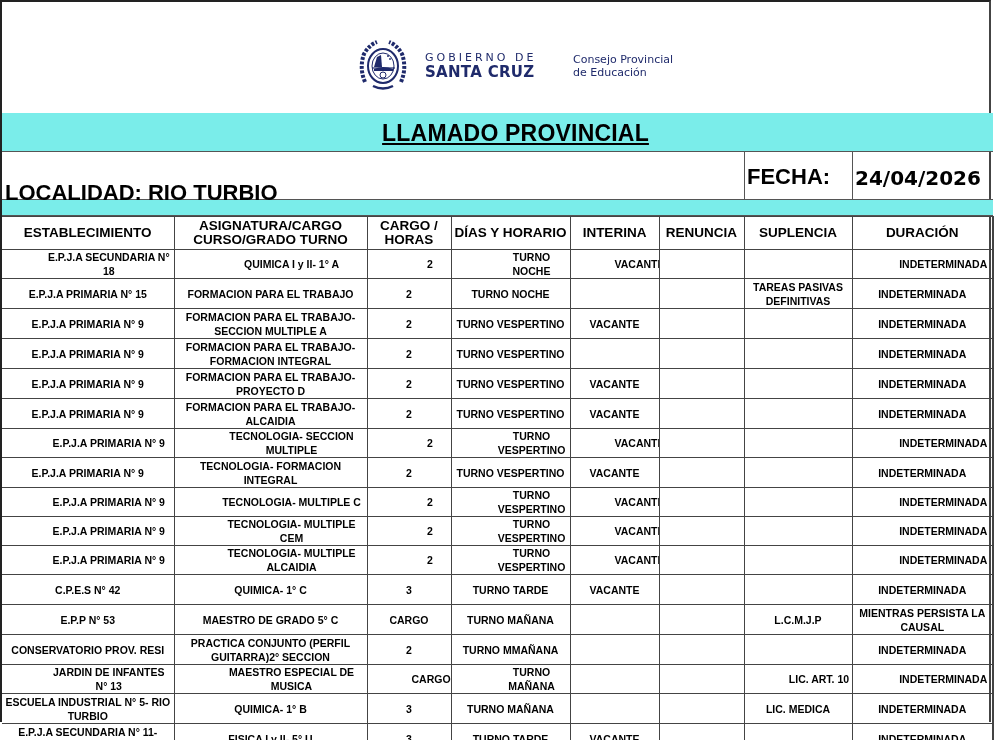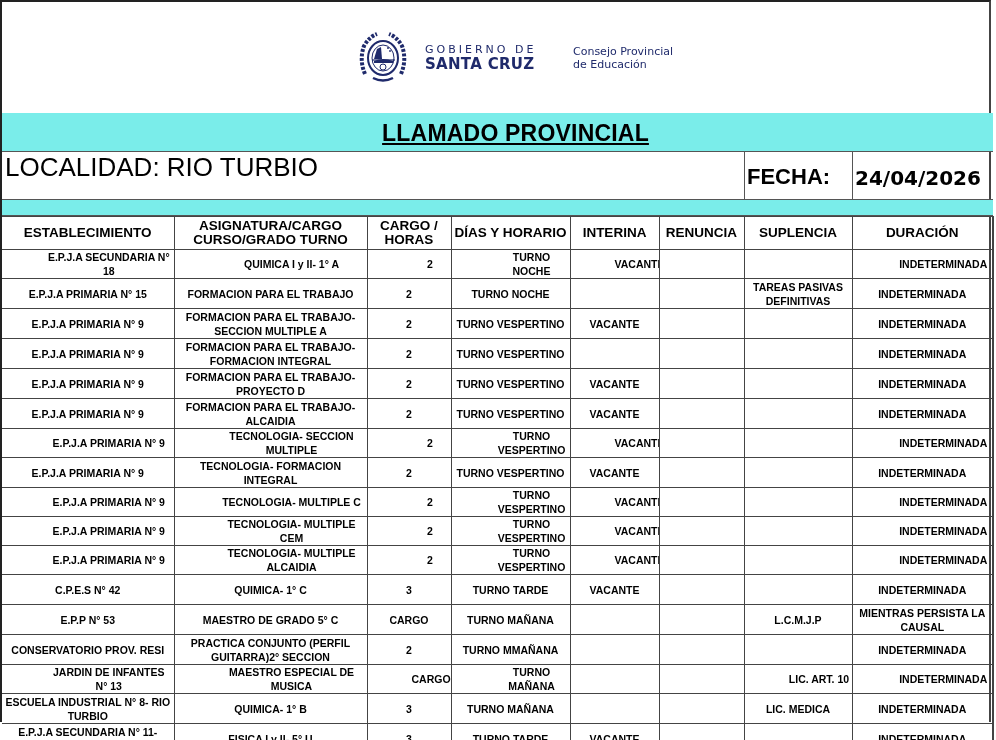--- a/index.html
+++ b/index.html
@@ -1,27 +1,27 @@
 <!DOCTYPE html>
 <html><head>
 <meta charset="utf-8">
 <style>
   html, body { margin:0; padding:0; background:#ffffff; }
   body { width:996px; height:740px; position:relative; overflow:hidden; font-family:"Liberation Sans", sans-serif; color:#000; }
   .sheet { position:absolute; left:0; top:0; width:991px; height:722px; border-left:2px solid #222; border-right:2px solid #444; border-top:2px solid #222; box-sizing:border-box; }
-  .logo-area { position:absolute; left:0; top:4px; width:991px; height:110px; border-bottom:2px solid #555; box-sizing:border-box; }
+  .logo-area { position:absolute; left:0; top:12px; width:991px; height:110px; border-bottom:2px solid #555; box-sizing:border-box; }
   .seal { position:absolute; left:355px; top:24px; width:52px; height:54px; }
   .gov { position:absolute; left:423px; top:38px; color:#1f2a6b; }
   .gov .l1 { font-family:"DejaVu Sans", sans-serif; font-size:11px; letter-spacing:3px; line-height:12px; }
   .gov .l2 { font-family:"DejaVu Sans", sans-serif; font-weight:bold; font-size:15px; letter-spacing:0.3px; line-height:16px; }
   .cpe { position:absolute; left:571px; top:40px; color:#1f2a6b; font-family:"DejaVu Sans", sans-serif; font-size:11px; line-height:12.5px; }
   .title-band { position:absolute; left:0; top:111px; width:991px; height:39px; background:#7aedea; border-bottom:1px solid #555; box-sizing:border-box; text-align:center;padding-left:36px; }
   .title-band span { display:inline-block; margin-top:7px; font-weight:bold; font-size:23px; text-decoration:underline; letter-spacing:0.2px; }
   .loc-row { position:absolute; left:0; top:150px; width:991px; height:48px; border-bottom:1px solid #555; box-sizing:border-box; }
-  .loc { position:absolute; left:3px; top:0; font-weight:normal; font-size:26px; }
+  .loc { position:absolute; left:3px; top:28px; font-weight:bold; font-size:22px; }
   .fecha-lbl { position:absolute; left:742px; top:0; width:108px; height:47px; border-left:1px solid #555; box-sizing:border-box; }
   .fecha-lbl span { position:absolute; left:2px; top:12px; font-weight:bold; font-size:22px; }
   .fecha-val { position:absolute; left:850px; top:0; width:141px; height:47px; border-left:1px solid #555; box-sizing:border-box; }
   .fecha-val span { position:absolute; left:2px; top:14px; font-weight:bold; font-size:20px; font-family:"DejaVu Sans", sans-serif; }
   .cyan-strip { position:absolute; left:0; top:198px; width:991px; height:16px; background:#7aedea; border-bottom:1px solid #555; box-sizing:border-box; }
   table.grid { position:absolute; left:0; top:214px; width:991px; border-collapse:collapse; table-layout:fixed; }
   table.grid th, table.grid td { border:1px solid #444; text-align:center; vertical-align:middle; padding:0 2px; overflow:hidden; }
   table.grid th { font-weight:bold; font-size:13.5px; line-height:14px; height:32px; }
   table.grid td { font-weight:bold; font-size:10.5px; line-height:14px; font-family:"Liberation Sans", sans-serif; }
   table.grid tr.r-h14 td { height:14px;padding-left:44px; }
@@ -246,21 +246,21 @@
           <td>JARDIN DE INFANTES N° 13</td>
           <td>MAESTRO ESPECIAL DE MUSICA</td>
           <td>CARGO</td>
           <td>TURNO MAÑANA</td>
           <td></td>
           <td></td>
           <td>LIC. ART. 10</td>
           <td>INDETERMINADA</td>
         </tr>
         <tr class="r-h29">
-          <td>ESCUELA INDUSTRIAL N° 8- RIO TURBIO</td>
+          <td>ESCUELA INDUSTRIAL N° 5- RIO TURBIO</td>
           <td>QUIMICA- 1° B</td>
           <td>3</td>
           <td>TURNO MAÑANA</td>
           <td></td>
           <td></td>
           <td>LIC. MEDICA</td>
           <td>INDETERMINADA</td>
         </tr>
         <tr class="r-h29">
           <td>E.P.J.A SECUNDARIA N° 11- ROSPENTEK</td>

